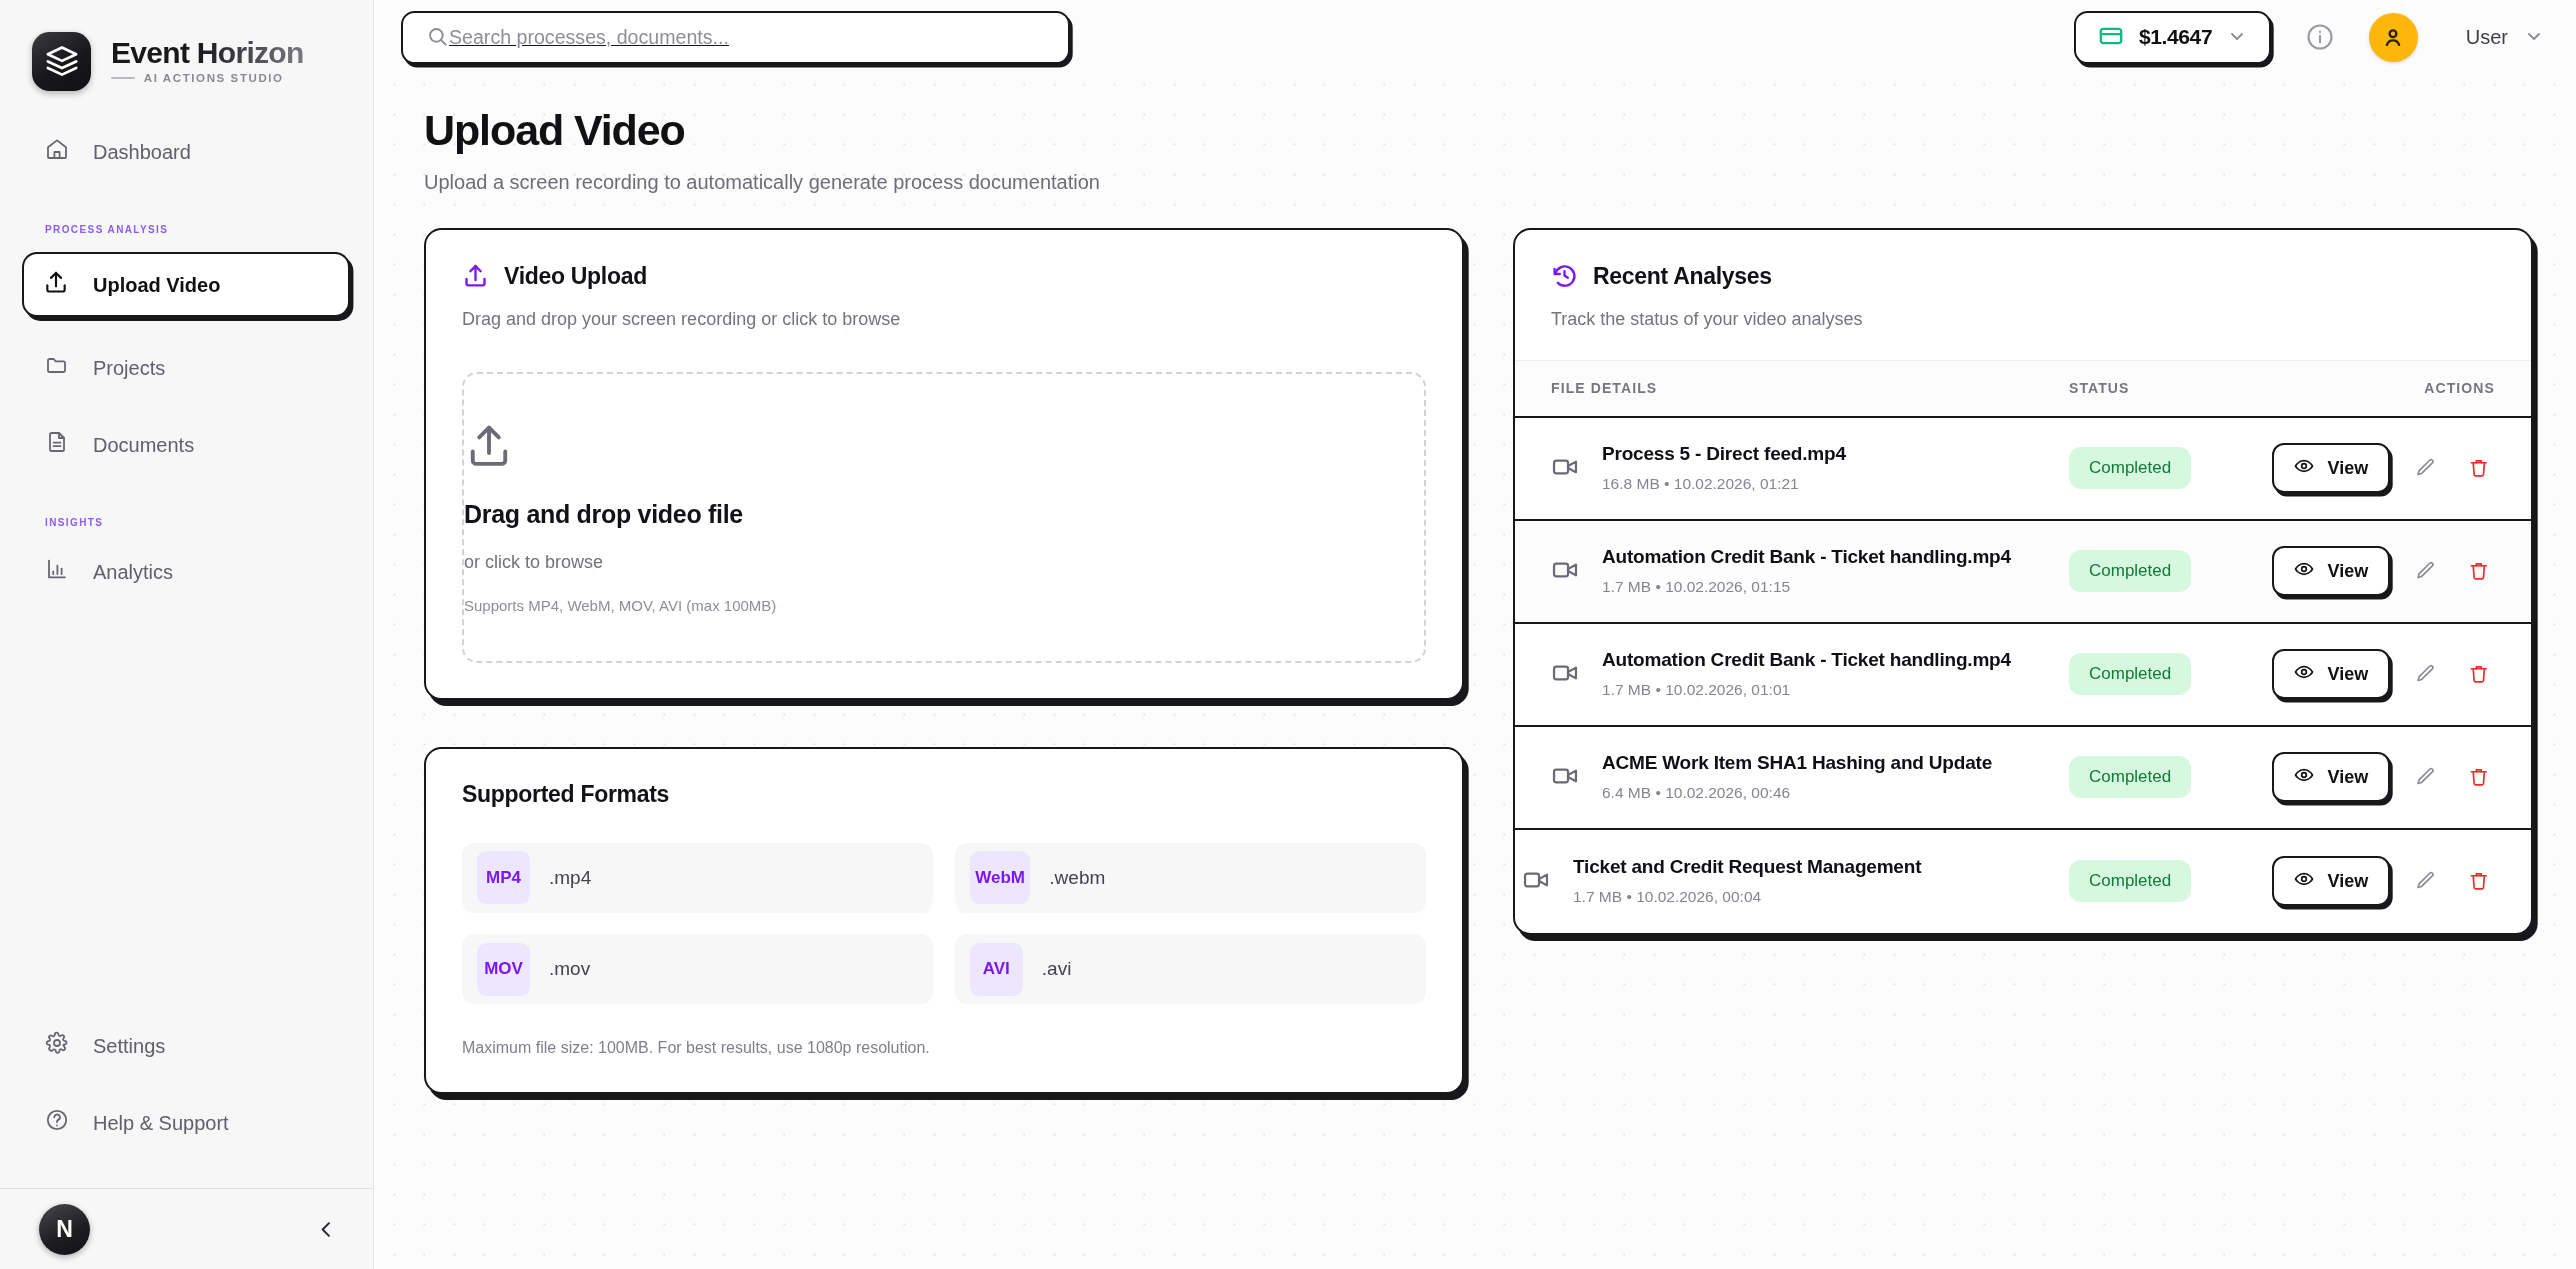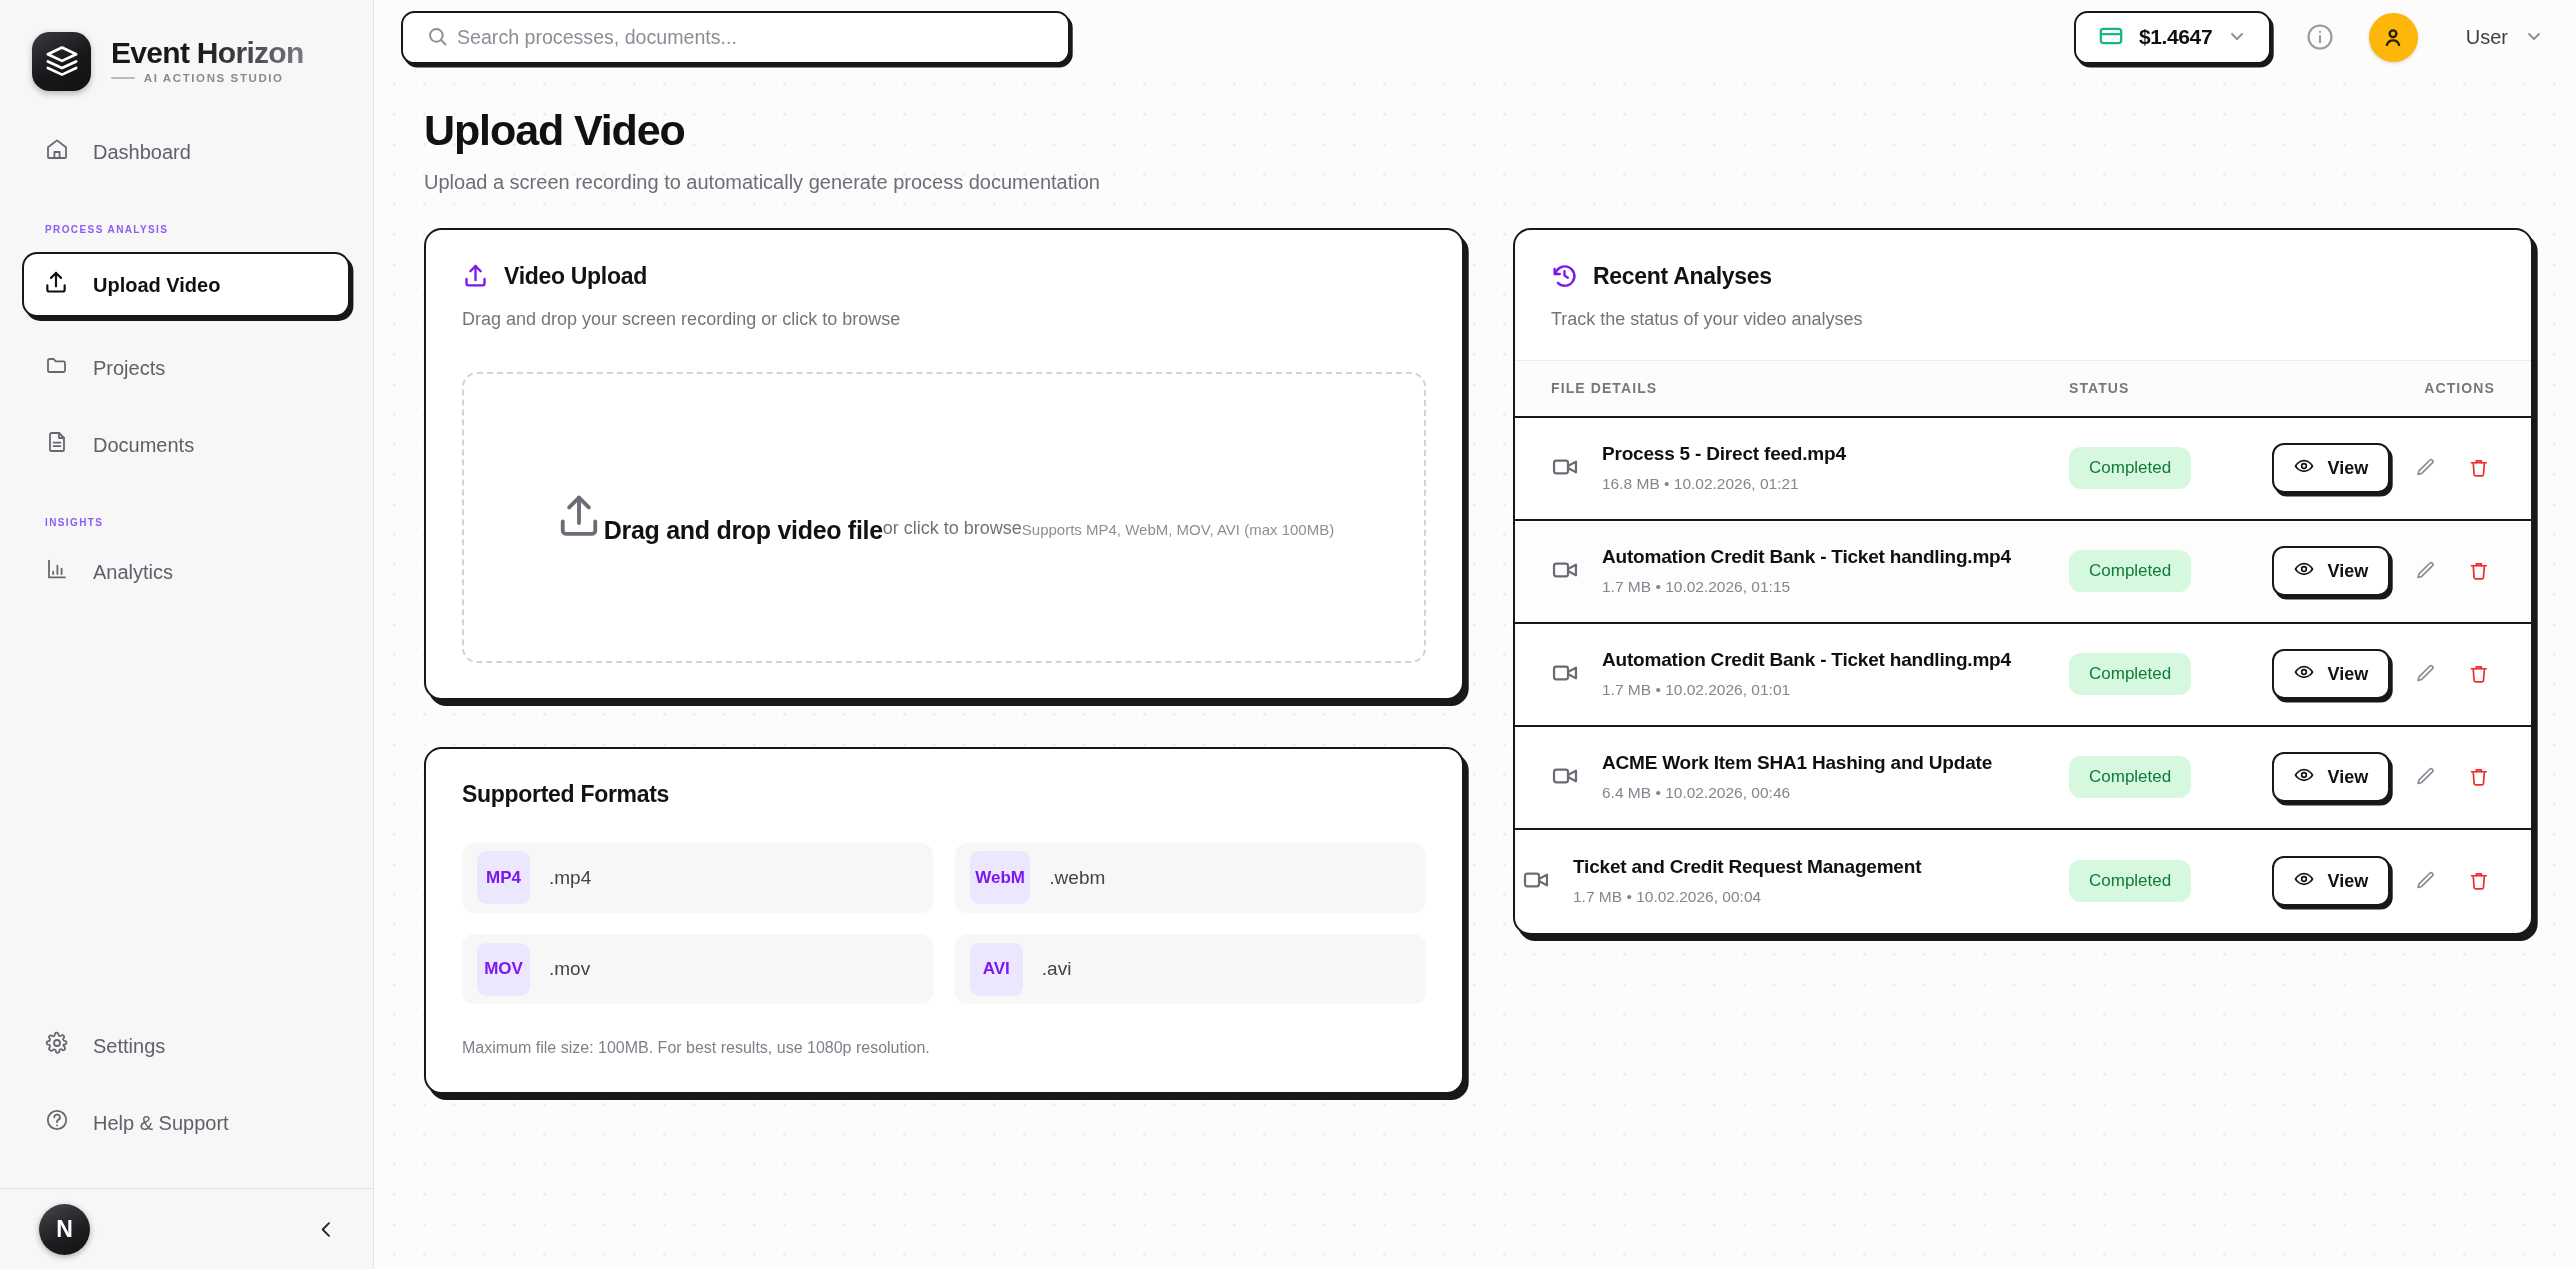--- a/index.html
+++ b/index.html
@@ -80,21 +80,21 @@
   }
   #topbar{
     height:74px;display:flex;align-items:center;
     padding:0 32px 0 27px;gap:0;position:relative;z-index:4;
     background:#fcfcfc;
   }
   .search-wrap{
     margin-left:0;width:669px;height:53px;
     background:#fff;border:2.7px solid #18181b;border-radius:13.5px;
     box-shadow:2.7px 3.4px 0 0 #18181b;
-    display:flex;align-items:center;gap:8px;padding:0 23px;
+    display:flex;align-items:center;gap:0;padding:0 23px;text-decoration:underline;
   }
   .search-input{
     border:0;outline:0;background:transparent;flex:1 1 auto;
     font-family:"Liberation Sans",sans-serif;font-size:19.6px;color:#3f3f46;
   }
   .search-input::placeholder{color:#8d8d96;}
   .topbar-right{margin-left:auto;display:flex;align-items:center;gap:30px;}
   .credit-chip{
     display:flex;align-items:center;gap:15px;height:53px;padding:0 21.6px;
     background:#fff;border:2.7px solid #18181b;border-radius:13.5px;
@@ -122,21 +122,21 @@
     background:#fff;border:2.7px solid #18181b;border-radius:17.6px;
     box-shadow:4.7px 6px 0 0 #18181b;
   }
   .card-pad{padding:32px 36px 35px 36px;}
   .card-title-row{display:flex;align-items:center;gap:15px;}
   .card-title{font-size:23px;font-weight:700;letter-spacing:-0.3px;color:#121216;}
   .card-sub{font-size:18px;color:#74747e;margin-top:17.6px;}
 
   .dropzone{
     margin-top:42px;height:291px;border:2px dashed #d2d2d8;border-radius:15px;
-    display:flex;flex-direction:row;align-items:center;justify-content:center;
+    display:flex;flex-direction:column;justify-content:center;
     cursor:pointer;background:#fff;
   }
   .dz-big{font-size:25px;font-weight:700;color:#121216;margin-top:27px;letter-spacing:-0.3px;}
   .dz-mid{font-size:18px;color:#71717a;margin-top:23px;}
   .dz-small{font-size:15px;color:#8e8e97;margin-top:24px;}
 
   .fmt-title{font-size:23px;font-weight:700;color:#121216;letter-spacing:-0.3px;}
   .fmt-grid{display:grid;grid-template-columns:1fr 1fr;gap:21.6px 21.6px;margin-top:35px;}
   .fmt-cell{
     background:#f7f7f8;border-radius:12px;height:70px;

